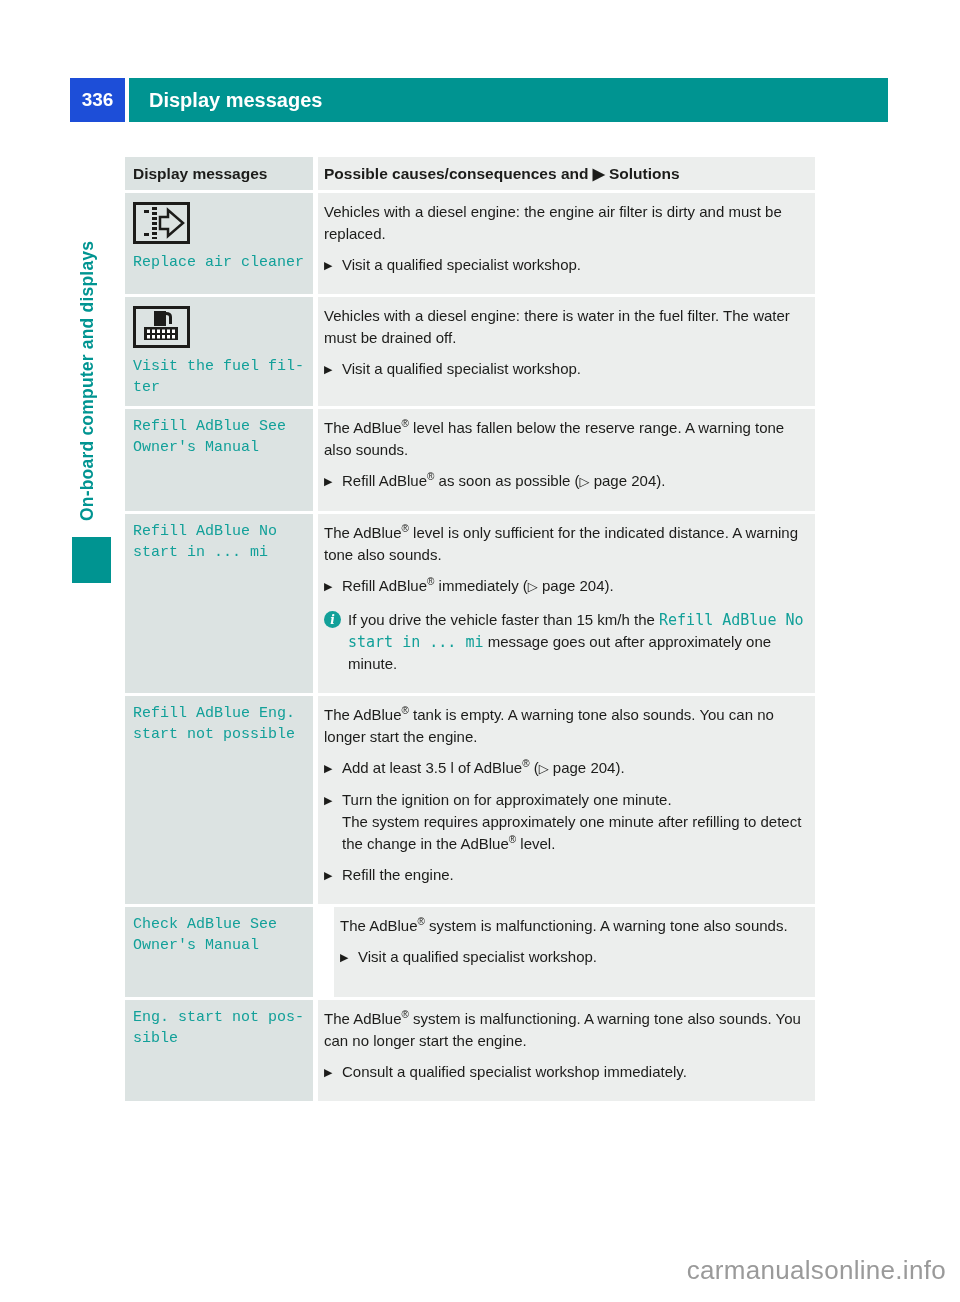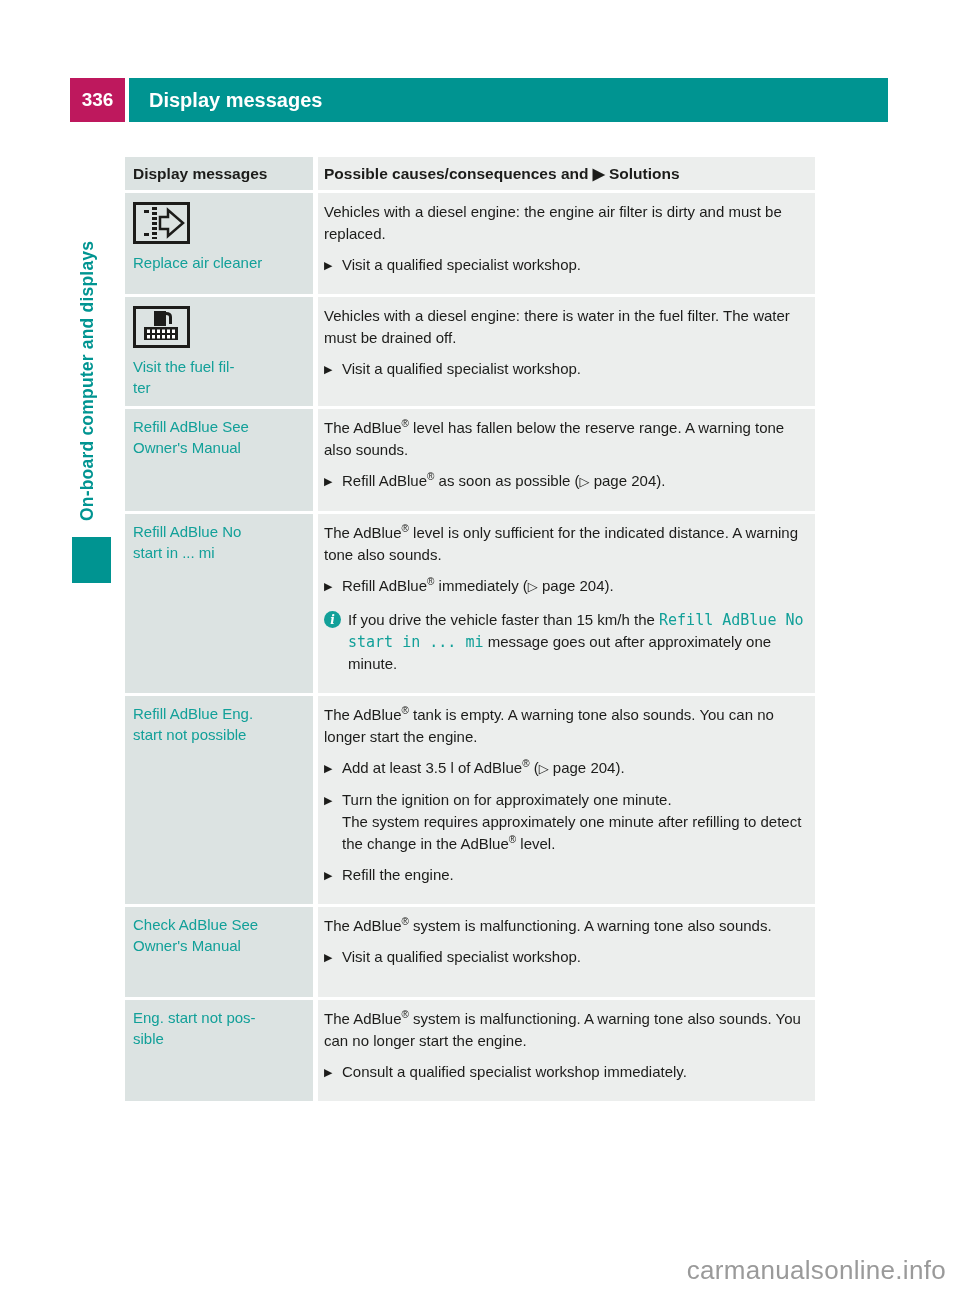--- a/index.html
+++ b/index.html
@@ -2,21 +2,21 @@
 <html><head>
 <meta charset="utf-8">
 <style>
   html,body{margin:0;padding:0;}
   body{
     width:960px;height:1302px;position:relative;background:#ffffff;
     font-family:"Liberation Sans",sans-serif;color:#1c1c1a;overflow:hidden;
   }
   
   .topbar{position:absolute;top:78px;left:70px;width:818px;height:44px;display:flex;}
-  .pagenum{width:55px;background:#be185d;color:#fff;font-weight:bold;font-size:19px;
+  .pagenum{width:55px;background:#1d4ed8;color:#fff;font-weight:bold;font-size:19px;
     display:flex;align-items:center;justify-content:center;}
   .topbar-sep{width:4px;background:#ffffff;}
   .pagetitle{flex:1;background:#009491;color:#fff;font-weight:bold;font-size:20px;
     display:flex;align-items:center;padding-left:20px;}
   
   .side-label{position:absolute;left:74px;top:165px;height:356px;width:26px;
     writing-mode:vertical-rl;transform:rotate(180deg);
     color:#009491;font-weight:bold;font-size:17.5px;letter-spacing:.2px;
     display:flex;align-items:center;}
   .side-tab{position:absolute;left:72px;top:537px;width:39px;height:46px;background:#009491;}
@@ -26,24 +26,24 @@
   .cell-left{width:188px;flex:0 0 188px;background:#dce3e2;margin-right:5px;
     padding:7px 6px 8px 8px;box-sizing:border-box;}
   .cell-right{flex:1;background:#eceeed;padding:6px 10px 16px 6px;box-sizing:border-box;}
   .hdr-row .cell-left,.hdr-row .cell-right{display:flex;align-items:center;
     font-weight:bold;font-size:15.5px;min-height:33px;padding-top:2px;padding-bottom:2px;}
   .msg-row:nth-child(1){min-height:89px;}
   .msg-row:nth-child(2){min-height:88px;}
   .msg-row:nth-child(3){min-height:91px;}
   .msg-row:nth-child(4){min-height:152px;}
   .msg-row:nth-child(5){min-height:184px;}
-  .msg-row:nth-child(6){min-height:90px;}
+  .msg-row:nth-child(6){min-height:90px;gap:16px;}
   .msg-row:nth-child(7){min-height:75px;}
   .msg-icon{margin:2px 0 8px 0;line-height:0;}
-  .tt-msg{font-family:Liberation Sans, sans-serif;color:#12a099;font-size:15px;
+  .tt-msg{font-family:Liberation Mono, monospace;color:#12a099;font-size:15px;
     line-height:21px;white-space:pre-line;}
   .para{font-size:15px;line-height:22px;margin:2px 0 6px 0;}
   .sol{display:flex;margin:9px 0 2px 0;}
   .sol-arrow{flex:0 0 18px;width:18px;font-size:11px;line-height:22px;color:#1c1c1a;}
   .sol-body,.sol-cont,.info-body{font-size:15px;line-height:22px;}
   .sol-cont{margin-top:0;}
   .info{display:flex;margin:11px 0 2px 0;}
   .info-icon{flex:0 0 17px;width:17px;height:17px;margin-right:7px;margin-top:2px;
     border-radius:50%;background:#12a099;color:#fff;
     font-family:"DejaVu Serif",serif;font-style:italic;font-weight:bold;font-size:12px;

